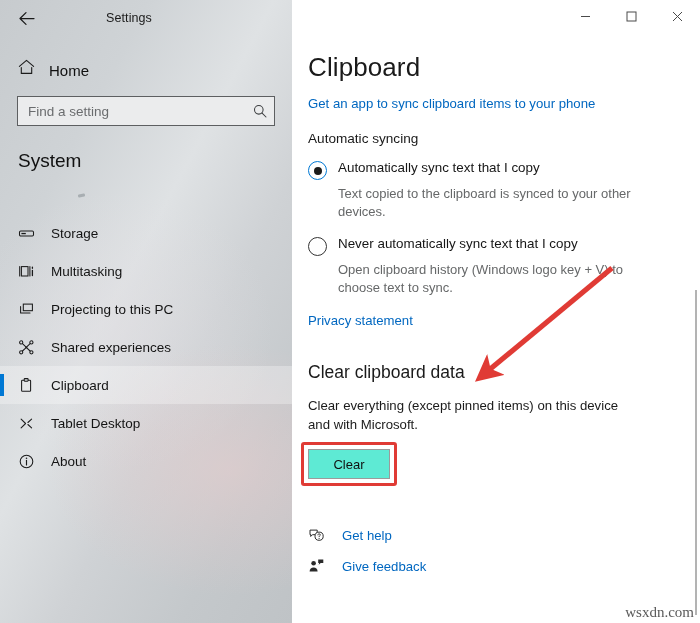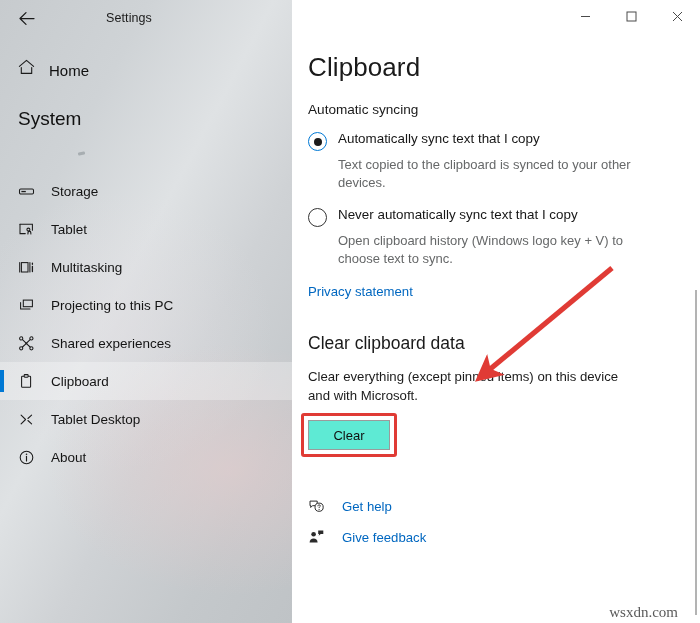--- a/index.html
+++ b/index.html
@@ -227,21 +227,21 @@
     background:#b3b3b3;
   }
 
   .arrow-layer {
     position:absolute; left:0; top:0;
     width:700px; height:623px;
     pointer-events:none; z-index:20;
   }
 
   .watermark {
-    position:absolute; right:22px; bottom:2px;
+    position:absolute; right:6px; bottom:2px;
     font-family:"Liberation Serif", serif;
     font-size:15px; color:#5a5a5a;
     z-index:25;
   }
 </style>
 </head>
 <body>
 
 <div id="app">
 
@@ -278,50 +278,48 @@
       <div class="home-row">
         <span class="home-ico">
           <svg width="17" height="16" viewBox="0 0 17 16" fill="none">
             <path d="M1.4 7.3L8.5 1.4L15.6 7.3" stroke="currentColor" stroke-width="1.1" stroke-linecap="round" stroke-linejoin="round"></path>
             <path d="M3.3 8.6V14.4H13.7V8.6" stroke="currentColor" stroke-width="1.1" stroke-linecap="round" stroke-linejoin="round"></path>
           </svg>
         </span>
         <span class="home-label">Home</span>
       </div>
 
+      <div class="searchwrap">
+        <input type="text" placeholder="Find a setting" style="">
+        <span class="search-ico">
+          <svg width="14" height="14" viewBox="0 0 14 14" fill="none">
+            <circle cx="5.8" cy="5.8" r="4.3" stroke="currentColor" stroke-width="1.05"></circle>
+            <path d="M9.1 9.1L13 13" stroke="currentColor" stroke-width="1.05" stroke-linecap="round"></path>
+          </svg>
+        </span>
+      </div>
 
       <div class="group-title">System</div>
 
       <div class="ghost-item">
         <span class="ghost-mark"></span>
       </div>
 
       <div class="navlist">
 
         <div class="navitem">
           <span class="nav-ico">
             <svg width="17" height="17" viewBox="0 0 17 17" fill="none">
               <rect x="1.5" y="6" width="14" height="5" rx="1.2" stroke="currentColor" stroke-width="1.05"></rect>
               <rect x="3.4" y="7.9" width="4.4" height="1.3" fill="currentColor"></rect>
             </svg>
           </span>
           <span class="nav-label">Storage</span>
         </div>
 
-        <div class="navitem">
-          <span class="nav-ico">
-            <svg width="17" height="17" viewBox="0 0 17 17" fill="none">
-              <path d="M2 3.2H14.4V9.2" stroke="currentColor" stroke-width="1.05" stroke-linecap="round"></path>
-              <path d="M2 3.2V12.6H7.3" stroke="currentColor" stroke-width="1.05" stroke-linecap="round"></path>
-              <path d="M9.9 12.9c0-2 .4-2.8 1.5-2.8s1.5.8 1.5 2.8" stroke="currentColor" stroke-width="1.05" stroke-linecap="round"></path>
-              <circle cx="10.4" cy="8.6" r="1.5" stroke="currentColor" stroke-width="1.05"></circle>
-            </svg>
-          </span>
-          <span class="nav-label">Tablet</span>
-        </div>
 
         <div class="navitem">
           <span class="nav-ico">
             <svg width="17" height="17" viewBox="0 0 17 17" fill="none">
               <rect x="3.4" y="3.6" width="6.6" height="9.4" stroke="currentColor" stroke-width="1.05"></rect>
               <path d="M1.7 3.6V13M11.9 3.6V13" stroke="currentColor" stroke-width="1.05" stroke-linecap="round"></path>
               <path d="M14.4 4.1v1.2M14.4 7.3v5.2" stroke="currentColor" stroke-width="1.3" stroke-linecap="round"></path>
             </svg>
           </span>
           <span class="nav-label">Multitasking</span>
@@ -385,20 +383,21 @@
 
       </div>
     </div>
   </div>
 
   <div class="main">
     <div class="content">
 
       <div class="page-title">Clipboard</div>
 
+      <a class="link" href="#">Get an app to sync clipboard items to your phone</a>
 
       <div class="section-head">Automatic syncing</div>
 
       <div class="radio-row">
         <span class="radio on"></span>
         <span class="radio-label">Automatically sync text that I copy</span>
       </div>
       <div class="radio-desc">Text copied to the clipboard is synced to your other devices.</div>
 
       <div class="radio-row">

